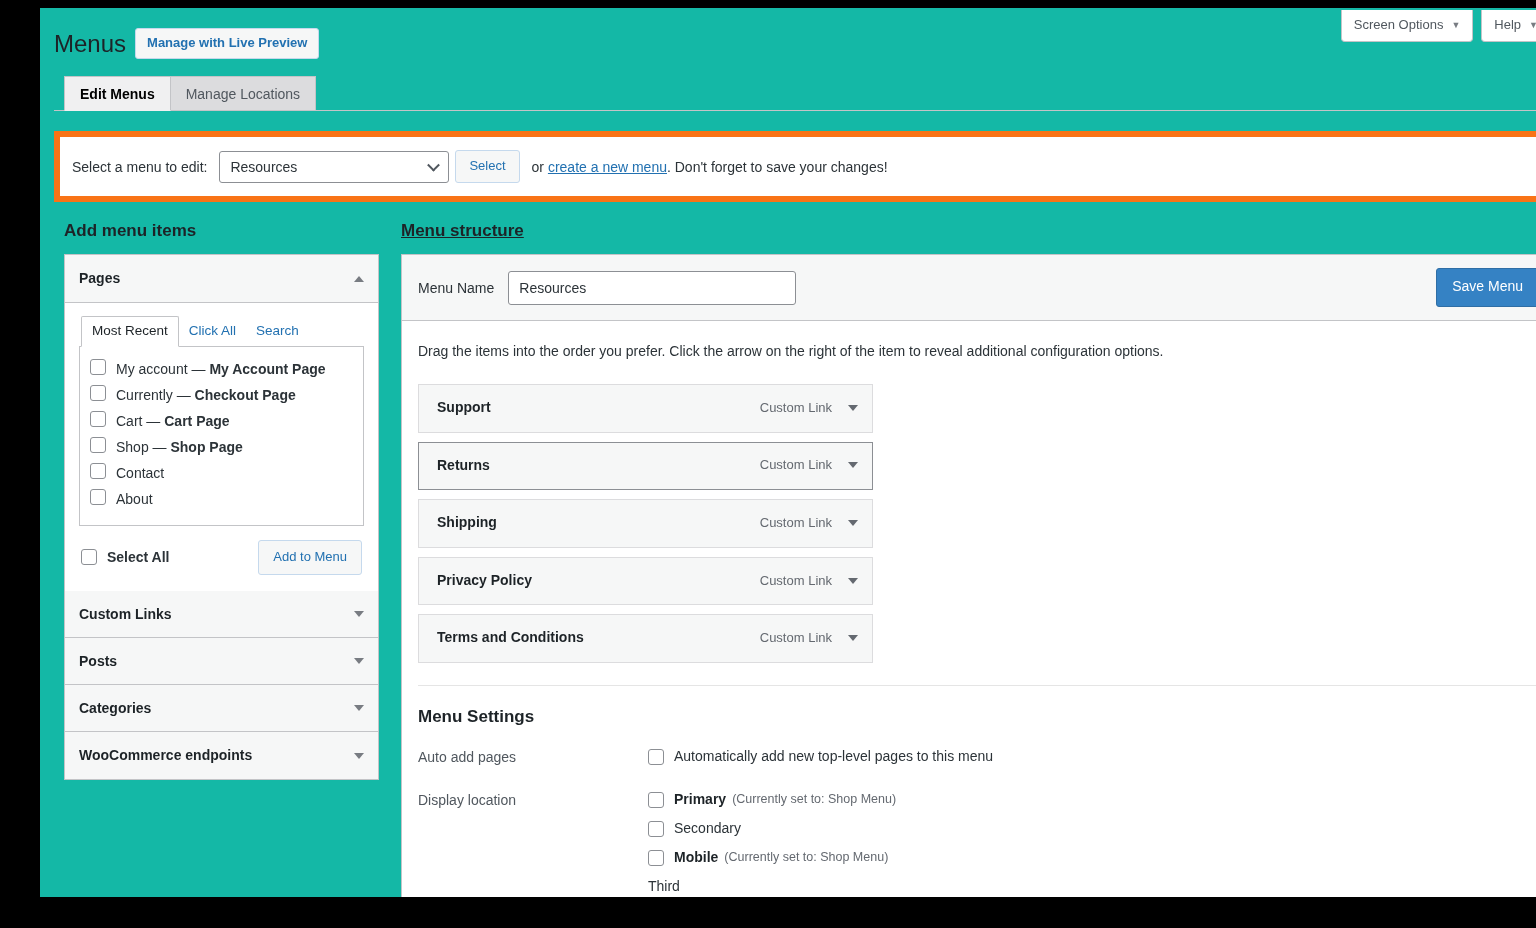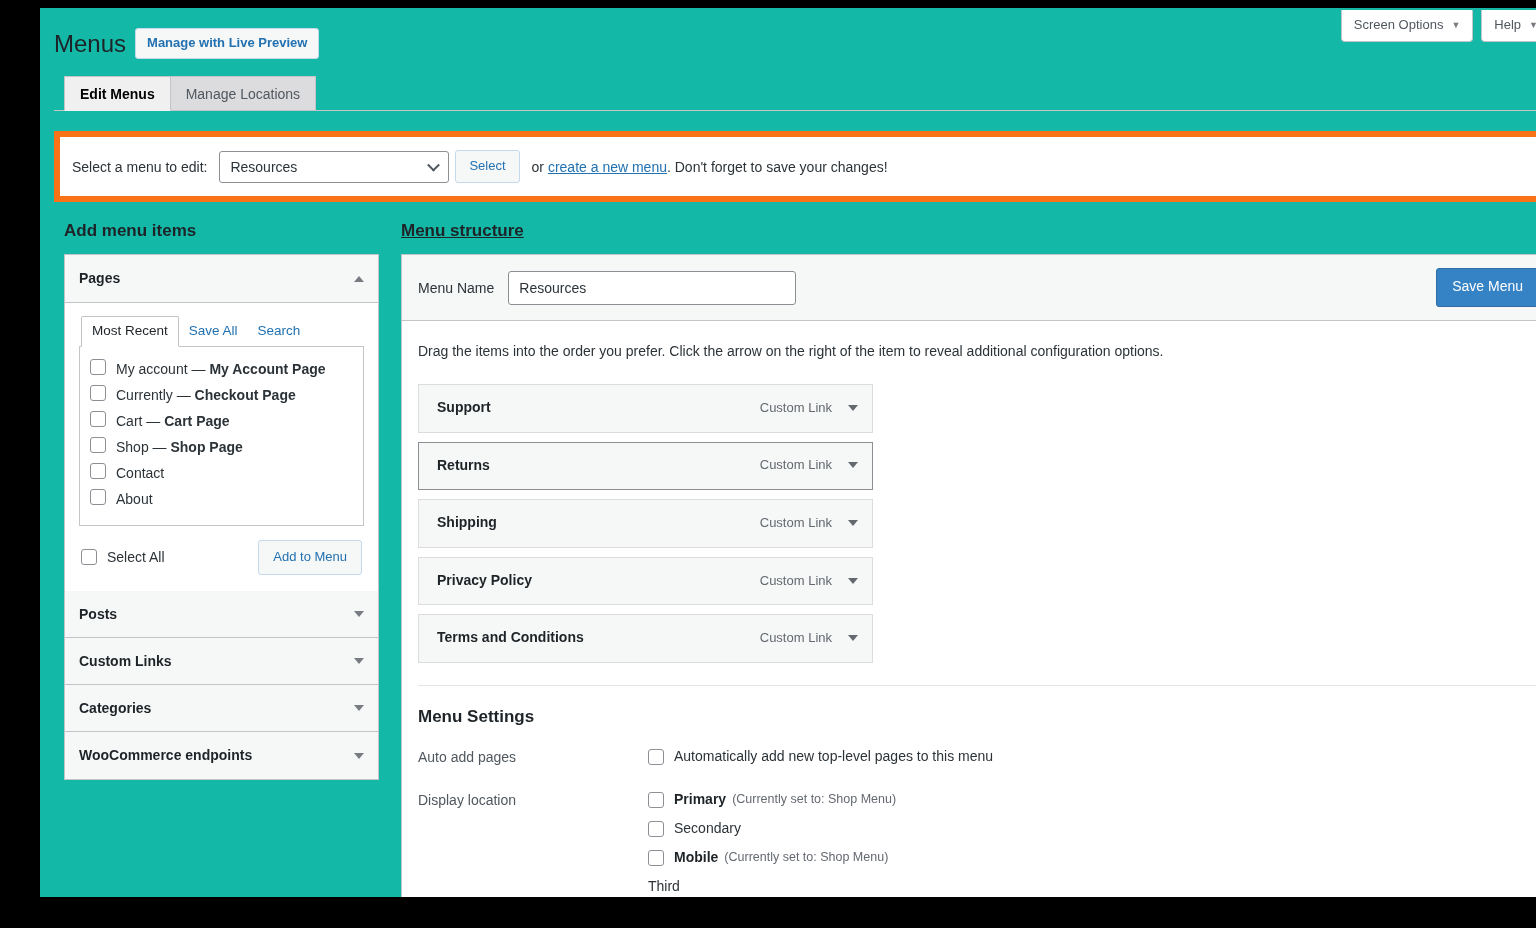--- a/index.html
+++ b/index.html
@@ -200,21 +200,21 @@
     border: 1px solid #8c8f94;
     border-radius: 3px; background: #fff;
     margin-right: 10px;
     cursor: pointer;
   }
   .page-row b { font-weight: bold; }
   .acc-foot {
     display: flex; align-items: center; justify-content: space-between;
     padding: 14px 2px 2px 2px;
   }
-  .sel-all { display: flex; align-items: center; font-size: 14px; color: #2c3338; }
+  .sel-all { display: flex; align-items: center; font-size: 14px; color: #2c3338; font-weight: bold; }
   .add-btn {
     border: 1px solid #c5d9ed;
     background: #f6f7f7;
     color: #2271b1;
     font-size: 13px;
     padding: 7px 14px 8px 14px;
     border-radius: 3px; cursor: pointer;
     line-height: 1.4;
   }
 
@@ -346,21 +346,21 @@
 
       <div class="accordion">
 
         <div class="acc-head open">
           <span>Pages</span>
           <span class="tri up"></span>
         </div>
         <div class="acc-body">
           <div class="inner-tabs">
             <div class="inner-tab active">Most Recent</div>
-            <div class="inner-tab">Save All</div>
+            <div class="inner-tab">Click All</div>
             <div class="inner-tab">Search</div>
           </div>
           <div class="pages-list">
             <div class="page-row">
               <span class="cbx"></span>
               <span>My account</span>
               <span>&nbsp;</span>
                 <span>—</span>
                 <span>&nbsp;</span>
               <b>My Account Page</b>
@@ -401,25 +401,25 @@
           <div class="acc-foot">
             <label class="sel-all">
               <span class="cbx"></span>
               <span>Select All</span>
             </label>
             <button class="add-btn">Add to Menu</button>
           </div>
         </div>
 
         <div class="acc-head">
+          <span>Custom Links</span>
+          <span class="tri down"></span>
+        </div>
+        <div class="acc-head">
           <span>Posts</span>
-          <span class="tri down"></span>
-        </div>
-        <div class="acc-head">
-          <span>Custom Links</span>
           <span class="tri down"></span>
         </div>
         <div class="acc-head">
           <span>Categories</span>
           <span class="tri down"></span>
         </div>
         <div class="acc-head last">
           <span>WooCommerce endpoints</span>
           <span class="tri down"></span>
         </div>

